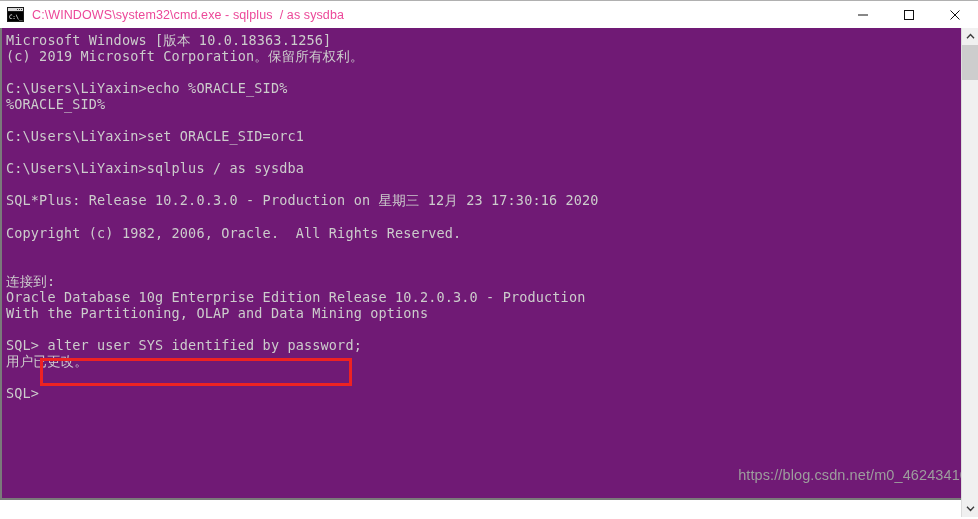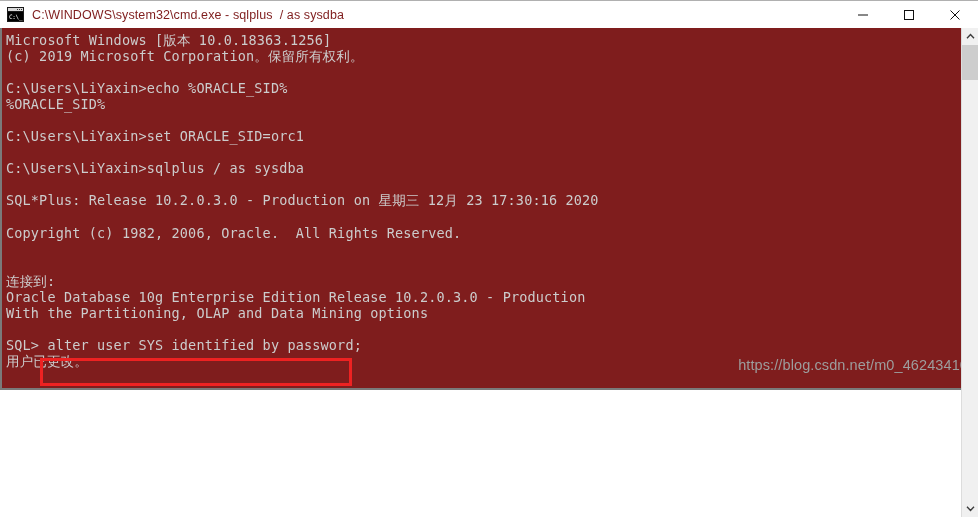--- a/index.html
+++ b/index.html
@@ -69,21 +69,21 @@
     background: #000000;
     color: #ffffff;
     font-family: "DejaVu Sans Mono", monospace;
     font-size: 6px;
     line-height: 9px;
     padding-left: 1px;
     letter-spacing: -0.3px;
   }
   #titlebar-text {
     font-size: 12.5px;
-    color: #7f1d1d;
+    color: #ec4899;
     white-space: pre;
     letter-spacing: 0.1px;
   }
   #window-controls {
     position: absolute;
     right: 0; top: 0;
     height: 28px;
     display: flex;
   }
   .wctl {
@@ -97,22 +97,22 @@
     padding: 0;
   }
   .wctl svg { display: block; }
 
   
   #console {
     position: absolute;
     left: 0;
     top: 28px;
     width: 978px;
-    height: 362px;
-    background: #7f1d1d;
+    height: 472px;
+    background: #701a75;
     border-left: 2px solid #7a7a7a;
     border-bottom: 2px solid #7a7a7a;
     border-right: 0;
     box-sizing: border-box;
     overflow: hidden;
   }
   #console-text {
     position: absolute;
     left: 4px;
     top: 4px;

